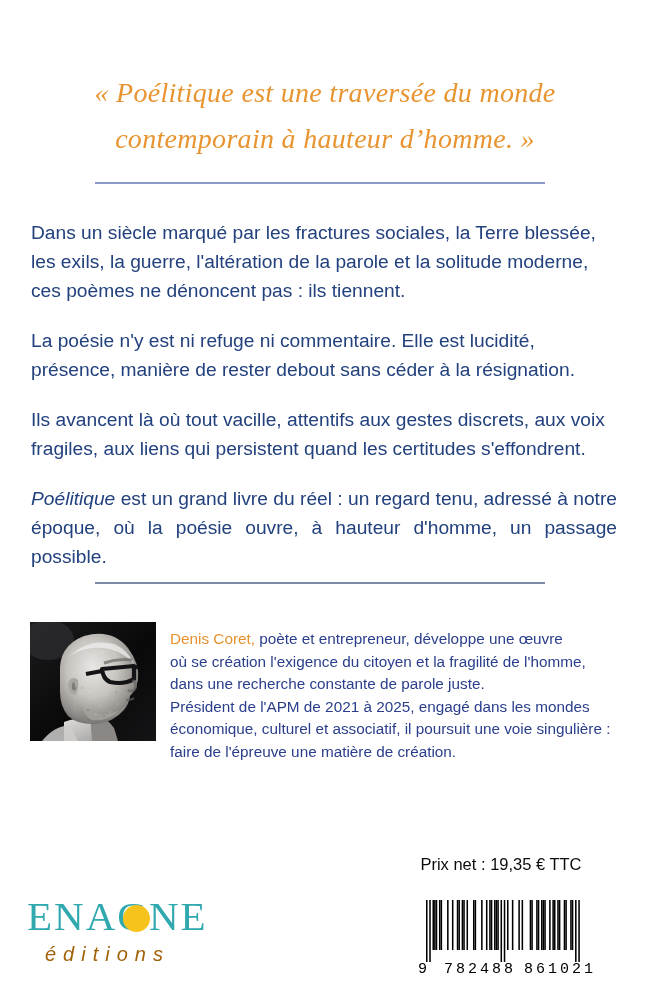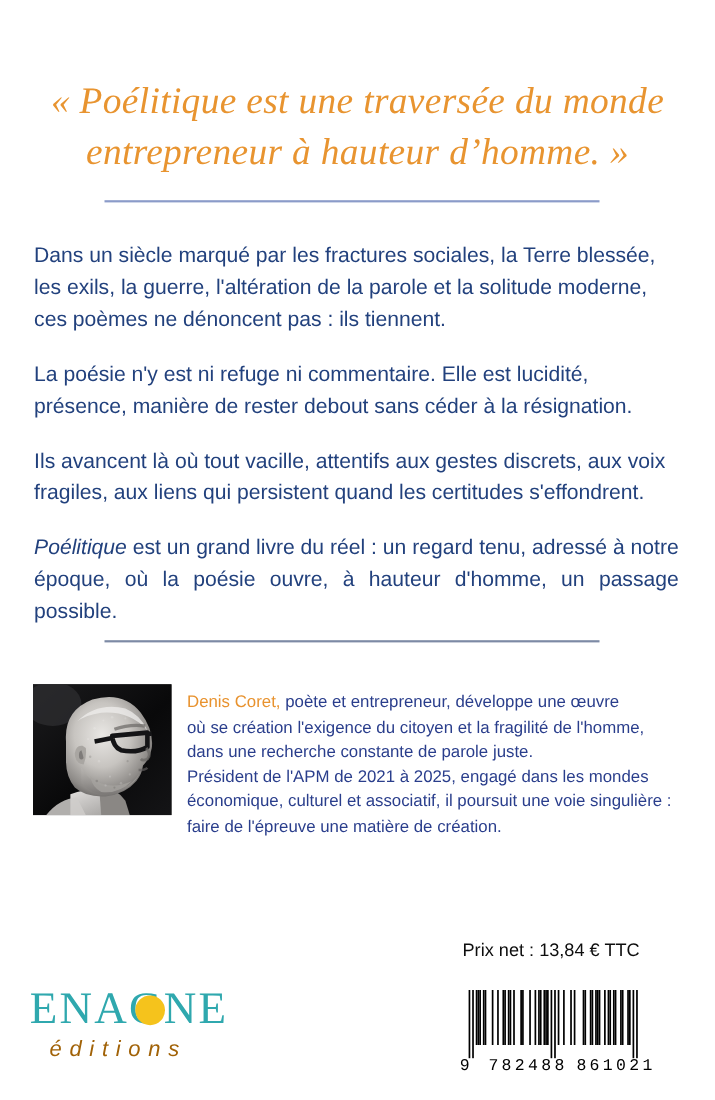--- a/index.html
+++ b/index.html
@@ -26,21 +26,21 @@
   .quote-block {
     position: absolute;
     left: 30px;
     top: 70px;
     width: 590px;
     text-align: center;
   }
   .quote-line {
     font-family: "Liberation Serif", "DejaVu Serif", serif;
     font-style: italic;
-    font-size: 34px;
+    font-size: 28px;
     line-height: 46px;
     color: #E89430;
     letter-spacing: 0.3px;
     white-space: nowrap;
   }
 
   
   .rule {
     position: absolute;
     left: 95px;
@@ -162,21 +162,21 @@
     margin-left: 18px;
   }
 </style>
 </head>
 <body>
 
 <div class="page">
 
   <div class="quote-block">
     <div class="quote-line">« Poélitique est une traversée du monde</div>
-    <div class="quote-line">entrepreneur à hauteur d’homme. »</div>
+    <div class="quote-line">contemporain à hauteur d’homme. »</div>
   </div>
 
   <div class="rule top"></div>
 
   <div class="body-copy">
     <p>Dans un siècle marqué par les fractures sociales, la Terre blessée, les exils, la guerre, l'altération de la parole et la solitude moderne, ces poèmes ne dénoncent pas : ils tiennent.</p>
     <p>La poésie n'y est ni refuge ni commentaire. Elle est lucidité, présence, manière de rester debout sans céder à la résignation.</p>
     <p>Ils avancent là où tout vacille, attentifs aux gestes discrets, aux voix fragiles, aux liens qui persistent quand les certitudes s'effondrent.</p>
     <p class="justified"><em>Poélitique</em><span> est un grand livre du réel : un regard tenu, adressé à notre époque, où la poésie ouvre, à hauteur d'homme, un passage possible.</span></p>
   </div>
@@ -269,21 +269,21 @@
       <span class="author-name">Denis Coret,</span><span> poète et entrepreneur, développe une œuvre</span><br>
       <span>où se création l'exigence du citoyen et la fragilité de l'homme,</span><br>
       <span>dans une  recherche constante de parole juste.</span><br>
       <span>Président de l'APM de 2021 à 2025, engagé dans les mondes</span><br>
       <span>économique, culturel et associatif, il poursuit une voie singulière :</span><br>
       <span>faire de l'épreuve une matière de création.</span>
     </div>
   </div>
 
   <div class="price-block">
-    <div>Prix net : 13,84 € TTC</div>
+    <div>Prix net : 19,35 € TTC</div>
   </div>
 
   <div class="barcode-wrap">
     <svg width="212" height="80" viewBox="0 0 212 80" xmlns="http://www.w3.org/2000/svg">
       <rect x="0" y="0" width="212" height="80" fill="#ffffff"></rect>
       <g fill="#000000" id="bars">
           <rect x="22.00" y="2" width="1.54" height="62"></rect>
           <rect x="25.24" y="2" width="1.54" height="62"></rect>
           <rect x="28.48" y="2" width="1.54" height="50"></rect>
           <rect x="30.10" y="2" width="1.54" height="50"></rect>

